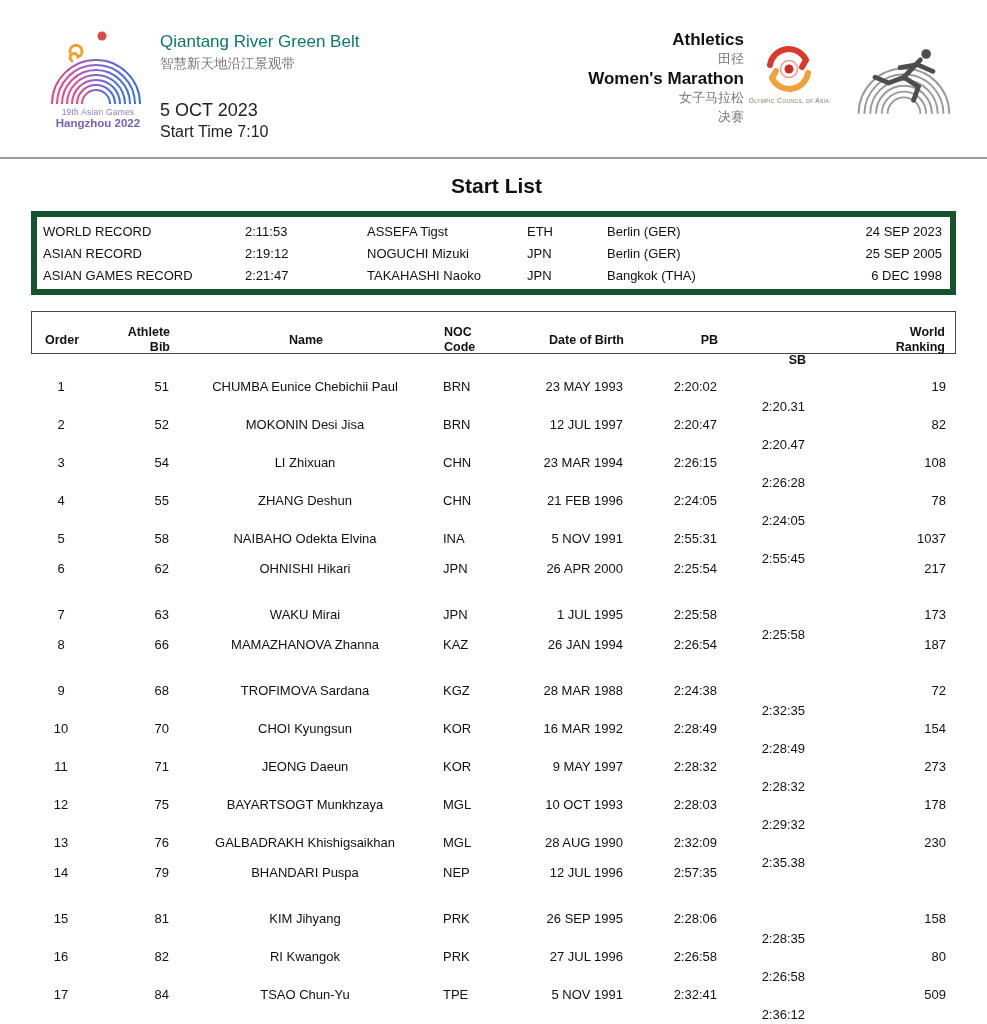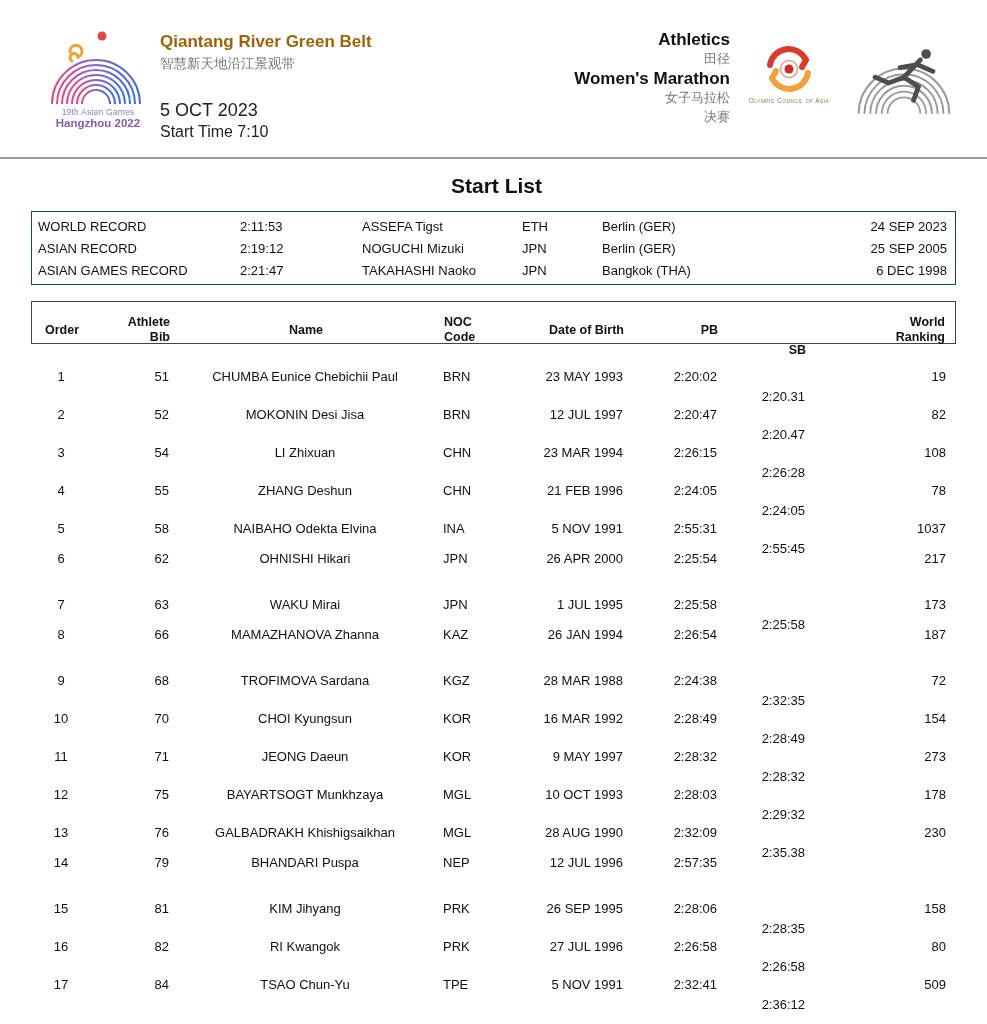--- a/index.html
+++ b/index.html
@@ -6,38 +6,38 @@
   html,body { background:#fff; }
   body { font-family:"Liberation Sans","DejaVu Sans",sans-serif; color:#111; }
   .page { position:relative; width:987px; height:1024px; background:#fff; overflow:hidden; }
 
   
   .doc-header { position:relative; height:159px; border-bottom:2px solid #999; }
   .games-logo { position:absolute; left:46px; top:28px; width:104px; text-align:center; }
   .games-logo .l1 { font-size:8.5px; color:#8d7ec4; letter-spacing:.2px; margin-top:1px; }
   .games-logo .l2 { font-size:11.5px; font-weight:bold; color:#7a5fb5; }
   .venue-block { position:absolute; left:160px; top:32px; }
-  .venue-en { font-size:17px; font-weight:bold; color:#a16207; }
+  .venue-en { font-size:17px; font-weight:normal; color:#0f766e; }
   .venue-zh { font-size:13.5px; color:#777; margin-top:3px; }
   .date-line { font-size:18px; color:#222; margin-top:27px; }
   .time-line { font-size:16px; color:#222; margin-top:2px; }
-  .event-block { position:absolute; left:430px; width:300px; top:30px; text-align:right; }
+  .event-block { position:absolute; left:444px; width:300px; top:30px; text-align:right; }
   .event-block .en { font-size:17px; font-weight:bold; color:#111; line-height:1.15; }
   .event-block .zh { font-size:13px; color:#777; line-height:1.3; margin:1px 0 2px; }
   .oca-logo { position:absolute; left:733px; top:44px; width:112px; text-align:center; }
   .oca-label { font-size:6.5px; color:#8a7560; letter-spacing:.4px; margin-top:1px; white-space:nowrap; font-variant:small-caps; }
   .runner-logo { position:absolute; left:850px; top:46px; width:106px; }
 
   
   .title-wrap { text-align:center; margin-top:15px;margin-left:6px; }
   .title-en { font-size:21px; font-weight:bold; color:#111; }
   .title-zh { font-size:15px; color:#777; margin-top:3px; }
 
   
-  .records-box { margin:13px 31px 0; border:1px solid #14532d; padding:3px 0; }
+  .records-box { margin:13px 31px 0; border:6px solid #14532d; padding:3px 0; }
   .record-row { display:grid; grid-template-columns:200px 130px 160px 80px 180px 1fr; height:22px; align-items:center; font-size:13px; }
   .record-row .c1 { padding-left:6px; }
   .record-row .c2 { padding-left:8px; }
   .record-row .c6 { text-align:right; padding-right:8px; }
 
   
   .cols { display:grid; grid-template-columns:60px 78px 262px 80px 112px 94px 88px 1fr; align-items:center; }
   .thead-box { margin:16px 31px 0; border:1px solid #444; height:43px; font-weight:bold; font-size:12.5px; }
   .thead-box > div, .athlete-row > div { line-height:1.18; }
   .c-order { text-align:center; }

